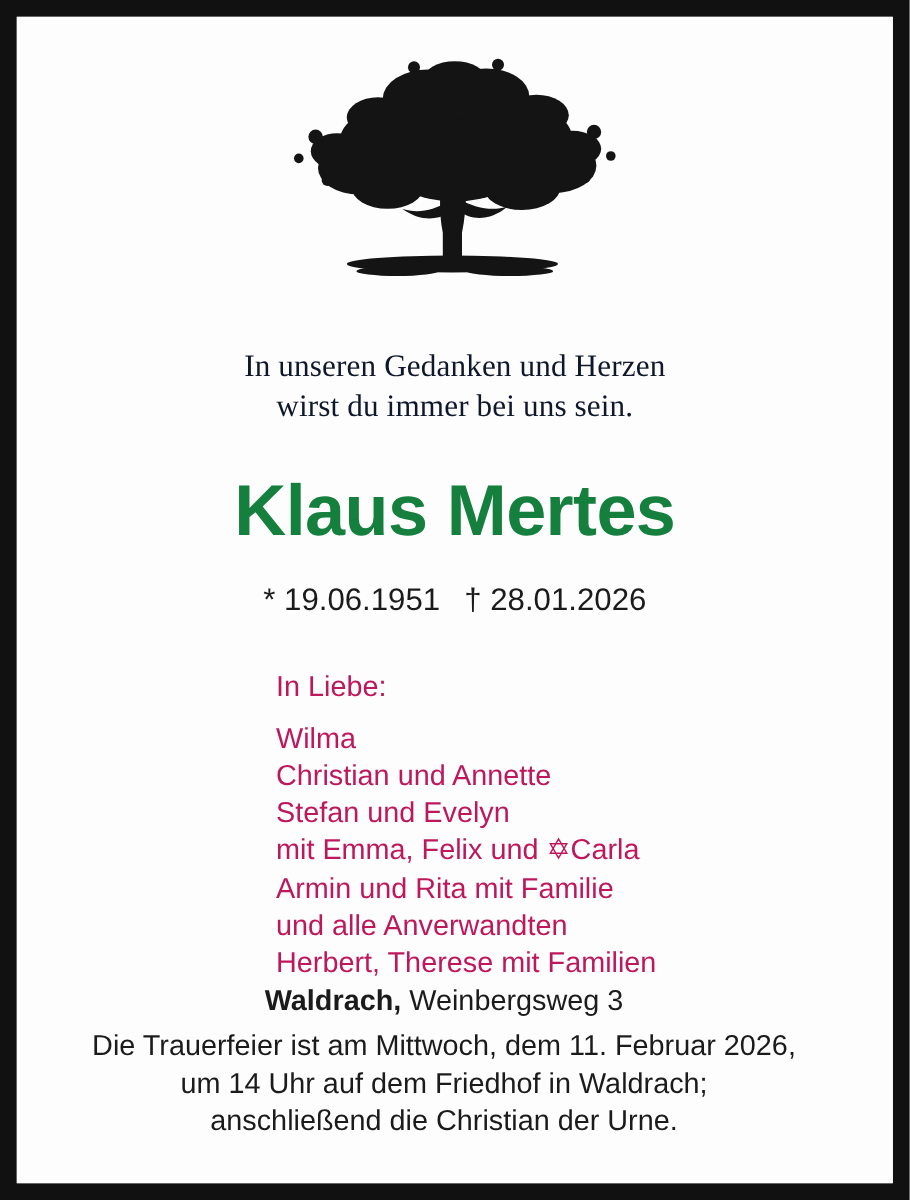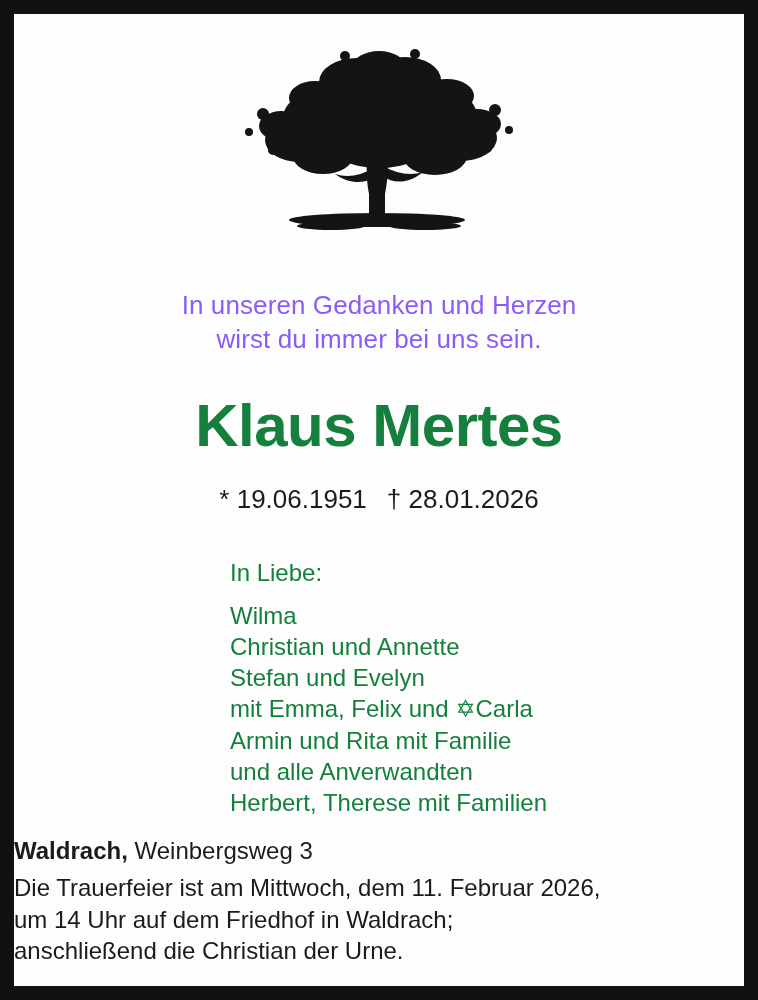--- a/index.html
+++ b/index.html
@@ -45,22 +45,23 @@
   .emblem svg {
     display: block;
   }
   
   .verse {
     margin-top: 48px;
     text-align: center;
     font-size: 26px;
     line-height: 1.32;
     letter-spacing: 0.1px;
-    color: #8b5cf6;
+    color: #0f172a;
     width: 640px;
+    font-family: Liberation Serif, serif;
   }
   .verse div {
     white-space: nowrap;
   }
   
   .name {
     margin-top: 34px;
     font-size: 60px;
     font-weight: 700;
     letter-spacing: -0.5px;
@@ -82,41 +83,41 @@
     white-space: nowrap;
   }
   
   .mourners {
     margin-top: 42px;
     width: 100%;
     padding-left: 216px;
     box-sizing: border-box;
     font-size: 24px;
     line-height: 1.30;
-    color: #15803d;
+    color: #be185d;
     text-align: left;
   }
   .mourners .intro {
     margin-bottom: 12px;
   }
   .mourners .line {
     white-space: nowrap;
   }
   
   .footer {
     position: absolute;
     left: 0;
-    bottom: 20px;
+    bottom: 36px;
     width: 100%;
     padding-right: 18px;
     box-sizing: border-box;
     font-size: 24px;
     line-height: 1.30;
     color: #1b1b1b;
-    text-align: left;
+    text-align: center;
   }
   .footer .place-line {
     margin-bottom: 6px;
   }
   .footer .place {
     font-weight: 700;
   }
   .footer .line {
     white-space: nowrap;
   }

